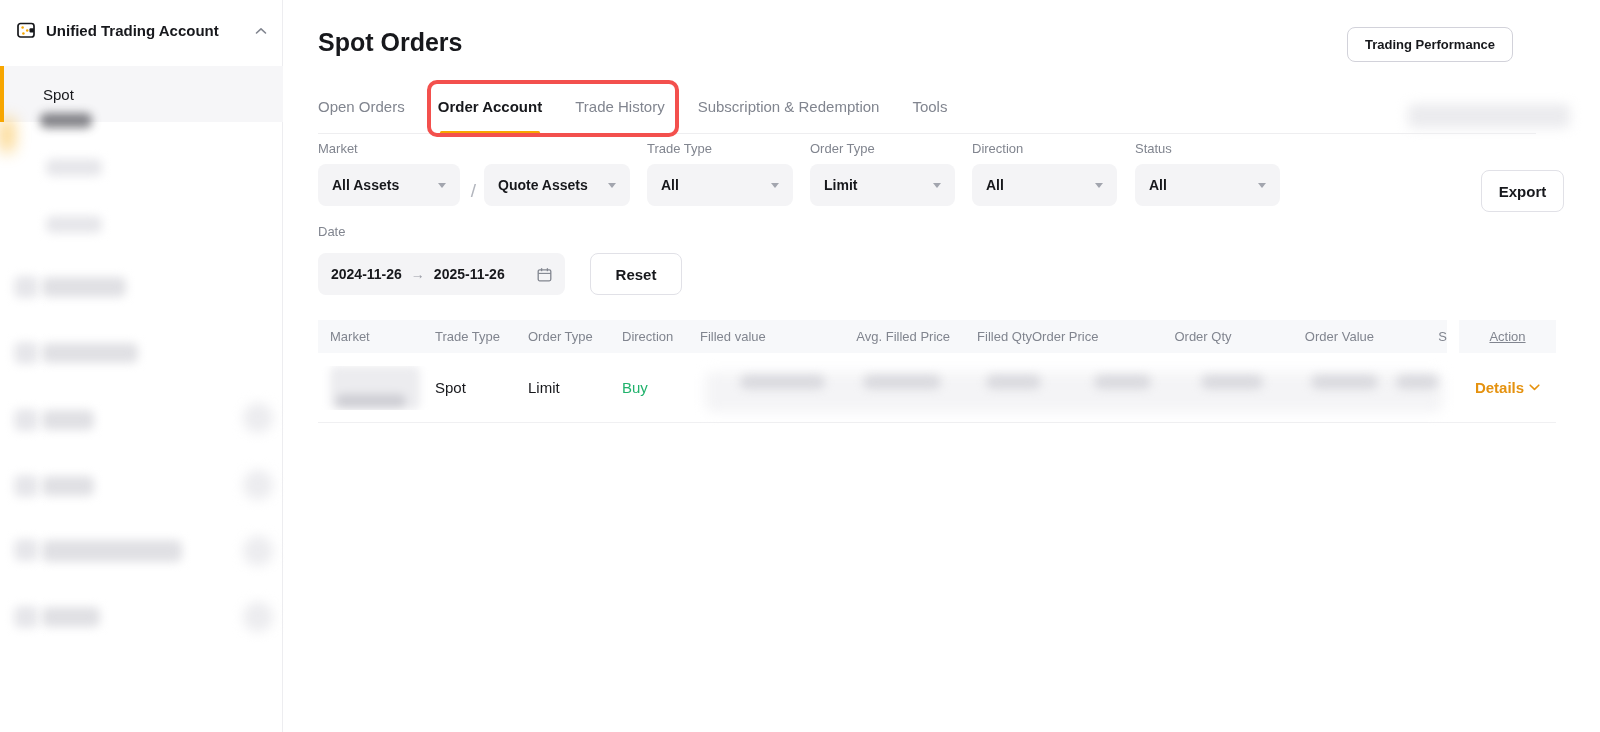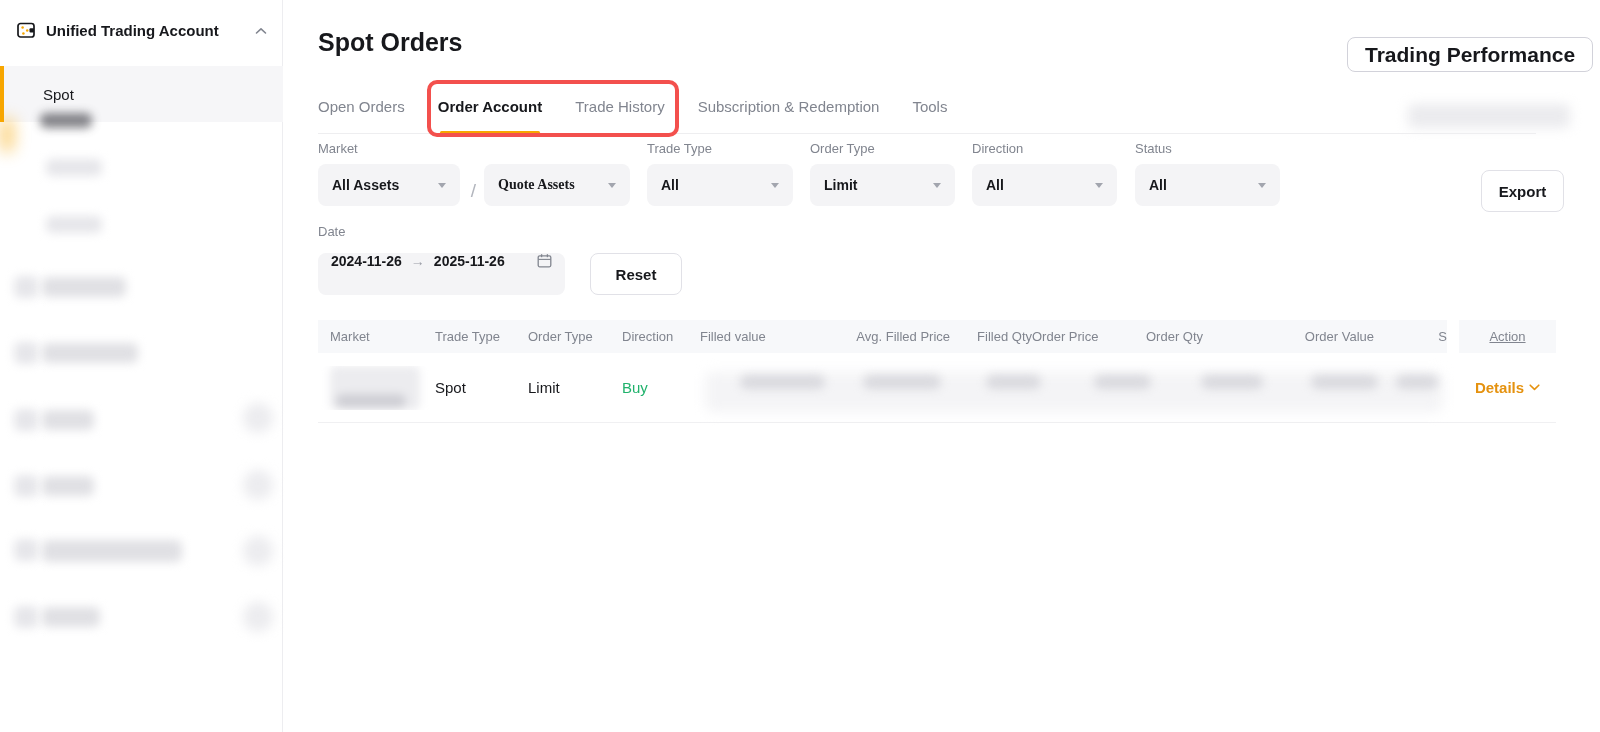--- a/index.html
+++ b/index.html
@@ -14,57 +14,57 @@
   .spot-item::before{content:"";position:absolute;left:0;top:0;width:4px;height:100%;background:#f7a600;}
   .blob{position:absolute;background:#e0e0e4;border-radius:6px;filter:blur(5px);}
   .blob.dark{background:#6e6e74;opacity:.85;filter:blur(5px);}
   .blob.orange{background:#f7a600;opacity:.5;filter:blur(8px);}
   .blob.circle{border-radius:50%;background:#ececef;filter:blur(6px);}
   .blob.light{background:#e6e6ea;}
 
   
   .main{position:absolute;left:283px;top:0;width:1317px;height:732px;}
   .page-title{position:absolute;left:35px;top:28px;margin:0;font-size:25px;font-weight:700;color:#17181c;}
-  .tp-btn{position:absolute;left:1064px;top:27px;height:35px;padding:4px 17px;background:#fff;border:1px solid #d2d2da;border-radius:8px;font-family:inherit;font-size:21px;font-weight:700;color:#17181c;cursor:pointer;margin-top:10px;}
+  .tp-btn{position:absolute;left:1064px;top:27px;height:35px;padding:4px 17px;background:#fff;border:1px solid #d2d2da;border-radius:8px;font-family:inherit;font-size:13px;font-weight:700;color:#17181c;cursor:pointer;}
   .top-blur{position:absolute;left:1125px;top:104px;width:162px;height:24px;background:#ebebee;border-radius:5px;filter:blur(6px);}
 
   .tabs{position:absolute;left:35px;top:98px;display:flex;gap:33px;}
   .tab{position:relative;height:36px;font-size:15px;color:#81858f;cursor:pointer;white-space:nowrap;}
   .tab.active{color:#17181c;font-weight:700;}
   .tab.active::after{content:"";position:absolute;left:2px;right:2px;bottom:0;height:3px;background:#f7a600;border-radius:2px;}
   .tab-divider{position:absolute;left:35px;top:133px;width:1218px;height:1px;background:#eeeef0;}
   .red-box{position:absolute;left:144px;top:80px;width:252px;height:57px;border:4px solid #f3504d;border-radius:10px;box-sizing:border-box;pointer-events:none;}
 
   
   .fgroup{position:absolute;top:141px;}
   .fgroup.date-row{top:224px;}
   .flabel{font-size:13px;color:#81858f;margin-bottom:8px;}
   .select{height:42px;background:#f4f4f6;border-radius:8px;display:flex;align-items:center;justify-content:space-between;box-sizing:border-box;padding:0 14px;font-size:14px;font-weight:700;color:#17181c;cursor:pointer;text-align:center;}
   .caret{width:0;height:0;border-left:4.5px solid transparent;border-right:4.5px solid transparent;border-top:5.5px solid #a2a5ae;}
   .slash{position:absolute;left:180px;top:170px;width:21px;height:42px;display:flex;align-items:center;justify-content:center;font-size:19px;color:#b2b5bd;}
   .btn{background:#fff;border:1px solid #e1e1e7;border-radius:8px;font-family:inherit;font-size:15px;font-weight:700;color:#17181c;cursor:pointer;}
   .export-btn{position:absolute;left:1198px;top:170px;width:83px;height:42px;}
   .reset-btn{position:absolute;left:307px;top:253px;width:92px;height:42px;}
-  .date-box{position:absolute;left:35px;top:253px;width:247px;height:42px;background:#f4f4f6;border-radius:8px;display:flex;align-items:flex-start;box-sizing:border-box;padding:0 13px;gap:9px;font-size:14px;font-weight:700;color:#17181c;cursor:pointer;}
+  .date-box{position:absolute;left:35px;top:253px;width:247px;height:42px;background:#f4f4f6;border-radius:8px;display:flex;align-items:center;box-sizing:border-box;padding:0 13px;gap:9px;font-size:14px;font-weight:700;color:#17181c;cursor:pointer;}
   .date-arrow{color:#9a9da6;font-weight:400;font-size:14px;}
   .date-box .cal{margin-left:auto;display:flex;align-items:center;}
 
   
   .thead{position:absolute;left:35px;top:320px;width:1238px;height:33px;background:#f7f8fa;display:flex;align-items:center;font-size:13px;color:#81858f;}
   .trow{position:absolute;left:35px;top:353px;width:1238px;height:69px;display:flex;align-items:center;border-bottom:1px solid #f0f0f2;font-size:15px;color:#17181c;background:#fff;}
   .cell{box-sizing:border-box;white-space:nowrap;overflow:hidden;}
   .c-market{width:117px;padding-left:12px;}
   .c-tradetype{width:93px;}
   .c-ordertype{width:94px;}
   .c-direction{width:78px;}
   .c-filledvalue{width:130px;}
   .c-avgprice{width:120px;text-align:right;}
   .c-filledqty{width:82px;text-align:right;}
   .c-orderprice{width:114px;text-align:left;}
-  .c-orderqty{width:114px;text-align:left;}
+  .c-orderqty{width:114px;text-align:center;}
   .c-ordervalue{width:114px;text-align:right;}
   .c-status{width:73px;text-align:right;}
   .c-gap{width:12px;align-self:stretch;background:#fff;}
   .c-action{width:97px;text-align:center;text-decoration:underline;}
   .buy{color:#20b26c;}
   .details-link{color:#e5920f;font-weight:700;cursor:pointer;display:inline-flex;align-items:center;gap:5px;justify-content:center;width:100%;}
   .row-blur-band{position:absolute;left:387px;top:19px;width:738px;height:40px;background:#f4f4f6;border-radius:8px;filter:blur(6px);}
   .smudge{position:absolute;top:22px;height:14px;background:#d9d9de;border-radius:7px;filter:blur(5px);}
   .market-blob{position:relative;width:90px;height:44px;background:#ececef;border-radius:6px;filter:blur(4px);}
   .market-blob::after{content:"";position:absolute;left:6px;bottom:2px;width:70px;height:14px;background:#cfcfd5;border-radius:7px;}
@@ -148,21 +148,21 @@
     <div class="fgroup" style="left:35px;">
       <div class="flabel">Market</div>
       <div class="select" style="width:142px;">
         <span>All Assets</span>
         <span class="caret"></span>
       </div>
     </div>
     <div class="slash">/</div>
     <div class="fgroup" style="left:201px;">
       <div class="flabel">&nbsp;</div>
-      <div class="select" style="width:146px;font-family:Liberation Serif, serif;">
+      <div class="select" style="width:146px;">
         <span>Quote Assets</span>
         <span class="caret"></span>
       </div>
     </div>
     <div class="fgroup" style="left:364px;">
       <div class="flabel">Trade Type</div>
       <div class="select" style="width:146px;">
         <span>All</span>
         <span class="caret"></span>
       </div>

